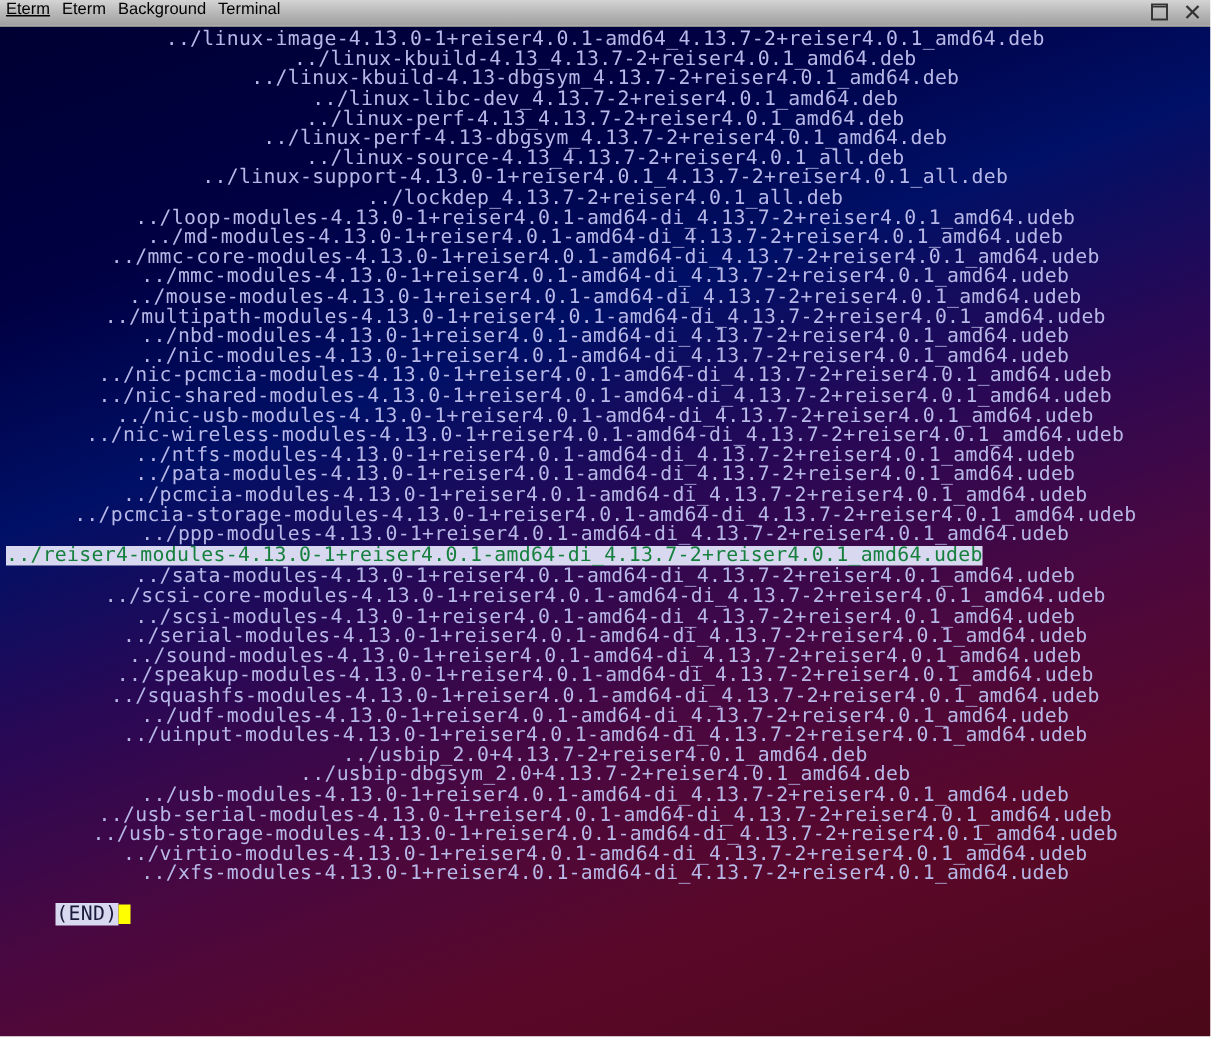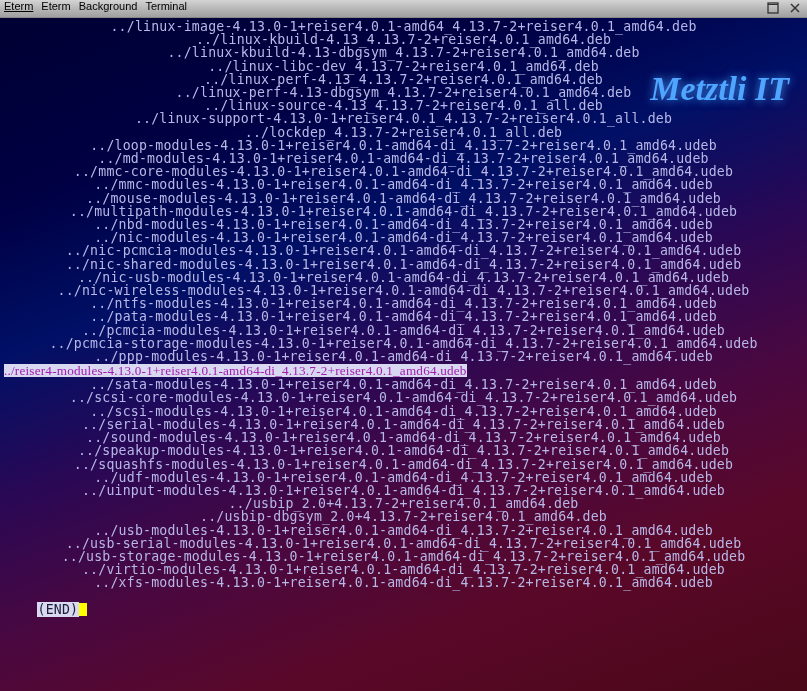--- a/index.html
+++ b/index.html
@@ -60,23 +60,22 @@
     }
     .terminal-line {
       color: #b8b8e8;
       white-space: pre;
       line-height: 13.2px;
       letter-spacing: 0.2px;
       text-align: center;
     }
     .terminal-line.highlighted {
       background: #d8d8f0;
-      color: #a21caf;
+      color: #15803d;
       display: inline-block;
-      font-family: Liberation Serif, serif;
     }
     .end-marker {
       display: inline-block;
     }
     .end-marker .end-text {
       background: #d8d8f0;
       color: #1a1a3a;
       padding: 0 1px;
       margin-top: 39px;
     }
@@ -125,18 +124,17 @@
     <span class="closeicon" title="Close">
       <svg viewBox="0 0 12 12">
           <line x1="2" y1="2" x2="10" y2="10" stroke="#333" stroke-width="1.5"></line>
           <line x1="10" y1="2" x2="2" y2="10" stroke="#333" stroke-width="1.5"></line>
         </svg>
     </span>
   </div>
 </div>
 
 <div class="terminal">
-  <div class="watermark">Metztli IT</div>
   <div id="term-lines"><div class="terminal-line">../linux-image-4.13.0-1+reiser4.0.1-amd64_4.13.7-2+reiser4.0.1_amd64.deb</div><div class="terminal-line">../linux-kbuild-4.13_4.13.7-2+reiser4.0.1_amd64.deb</div><div class="terminal-line">../linux-kbuild-4.13-dbgsym_4.13.7-2+reiser4.0.1_amd64.deb</div><div class="terminal-line">../linux-libc-dev_4.13.7-2+reiser4.0.1_amd64.deb</div><div class="terminal-line">../linux-perf-4.13_4.13.7-2+reiser4.0.1_amd64.deb</div><div class="terminal-line">../linux-perf-4.13-dbgsym_4.13.7-2+reiser4.0.1_amd64.deb</div><div class="terminal-line">../linux-source-4.13_4.13.7-2+reiser4.0.1_all.deb</div><div class="terminal-line">../linux-support-4.13.0-1+reiser4.0.1_4.13.7-2+reiser4.0.1_all.deb</div><div class="terminal-line">../lockdep_4.13.7-2+reiser4.0.1_all.deb</div><div class="terminal-line">../loop-modules-4.13.0-1+reiser4.0.1-amd64-di_4.13.7-2+reiser4.0.1_amd64.udeb</div><div class="terminal-line">../md-modules-4.13.0-1+reiser4.0.1-amd64-di_4.13.7-2+reiser4.0.1_amd64.udeb</div><div class="terminal-line">../mmc-core-modules-4.13.0-1+reiser4.0.1-amd64-di_4.13.7-2+reiser4.0.1_amd64.udeb</div><div class="terminal-line">../mmc-modules-4.13.0-1+reiser4.0.1-amd64-di_4.13.7-2+reiser4.0.1_amd64.udeb</div><div class="terminal-line">../mouse-modules-4.13.0-1+reiser4.0.1-amd64-di_4.13.7-2+reiser4.0.1_amd64.udeb</div><div class="terminal-line">../multipath-modules-4.13.0-1+reiser4.0.1-amd64-di_4.13.7-2+reiser4.0.1_amd64.udeb</div><div class="terminal-line">../nbd-modules-4.13.0-1+reiser4.0.1-amd64-di_4.13.7-2+reiser4.0.1_amd64.udeb</div><div class="terminal-line">../nic-modules-4.13.0-1+reiser4.0.1-amd64-di_4.13.7-2+reiser4.0.1_amd64.udeb</div><div class="terminal-line">../nic-pcmcia-modules-4.13.0-1+reiser4.0.1-amd64-di_4.13.7-2+reiser4.0.1_amd64.udeb</div><div class="terminal-line">../nic-shared-modules-4.13.0-1+reiser4.0.1-amd64-di_4.13.7-2+reiser4.0.1_amd64.udeb</div><div class="terminal-line">../nic-usb-modules-4.13.0-1+reiser4.0.1-amd64-di_4.13.7-2+reiser4.0.1_amd64.udeb</div><div class="terminal-line">../nic-wireless-modules-4.13.0-1+reiser4.0.1-amd64-di_4.13.7-2+reiser4.0.1_amd64.udeb</div><div class="terminal-line">../ntfs-modules-4.13.0-1+reiser4.0.1-amd64-di_4.13.7-2+reiser4.0.1_amd64.udeb</div><div class="terminal-line">../pata-modules-4.13.0-1+reiser4.0.1-amd64-di_4.13.7-2+reiser4.0.1_amd64.udeb</div><div class="terminal-line">../pcmcia-modules-4.13.0-1+reiser4.0.1-amd64-di_4.13.7-2+reiser4.0.1_amd64.udeb</div><div class="terminal-line">../pcmcia-storage-modules-4.13.0-1+reiser4.0.1-amd64-di_4.13.7-2+reiser4.0.1_amd64.udeb</div><div class="terminal-line">../ppp-modules-4.13.0-1+reiser4.0.1-amd64-di_4.13.7-2+reiser4.0.1_amd64.udeb</div><div class="terminal-line highlighted">../reiser4-modules-4.13.0-1+reiser4.0.1-amd64-di_4.13.7-2+reiser4.0.1_amd64.udeb</div><div class="terminal-line">../sata-modules-4.13.0-1+reiser4.0.1-amd64-di_4.13.7-2+reiser4.0.1_amd64.udeb</div><div class="terminal-line">../scsi-core-modules-4.13.0-1+reiser4.0.1-amd64-di_4.13.7-2+reiser4.0.1_amd64.udeb</div><div class="terminal-line">../scsi-modules-4.13.0-1+reiser4.0.1-amd64-di_4.13.7-2+reiser4.0.1_amd64.udeb</div><div class="terminal-line">../serial-modules-4.13.0-1+reiser4.0.1-amd64-di_4.13.7-2+reiser4.0.1_amd64.udeb</div><div class="terminal-line">../sound-modules-4.13.0-1+reiser4.0.1-amd64-di_4.13.7-2+reiser4.0.1_amd64.udeb</div><div class="terminal-line">../speakup-modules-4.13.0-1+reiser4.0.1-amd64-di_4.13.7-2+reiser4.0.1_amd64.udeb</div><div class="terminal-line">../squashfs-modules-4.13.0-1+reiser4.0.1-amd64-di_4.13.7-2+reiser4.0.1_amd64.udeb</div><div class="terminal-line">../udf-modules-4.13.0-1+reiser4.0.1-amd64-di_4.13.7-2+reiser4.0.1_amd64.udeb</div><div class="terminal-line">../uinput-modules-4.13.0-1+reiser4.0.1-amd64-di_4.13.7-2+reiser4.0.1_amd64.udeb</div><div class="terminal-line">../usbip_2.0+4.13.7-2+reiser4.0.1_amd64.deb</div><div class="terminal-line">../usbip-dbgsym_2.0+4.13.7-2+reiser4.0.1_amd64.deb</div><div class="terminal-line">../usb-modules-4.13.0-1+reiser4.0.1-amd64-di_4.13.7-2+reiser4.0.1_amd64.udeb</div><div class="terminal-line">../usb-serial-modules-4.13.0-1+reiser4.0.1-amd64-di_4.13.7-2+reiser4.0.1_amd64.udeb</div><div class="terminal-line">../usb-storage-modules-4.13.0-1+reiser4.0.1-amd64-di_4.13.7-2+reiser4.0.1_amd64.udeb</div><div class="terminal-line">../virtio-modules-4.13.0-1+reiser4.0.1-amd64-di_4.13.7-2+reiser4.0.1_amd64.udeb</div><div class="terminal-line">../xfs-modules-4.13.0-1+reiser4.0.1-amd64-di_4.13.7-2+reiser4.0.1_amd64.udeb</div></div>
   <div class="terminal-line end-marker">
     <span class="end-text">(END)</span><span class="cursor-block"></span>
   </div>
 </div>
 
 </body></html>

